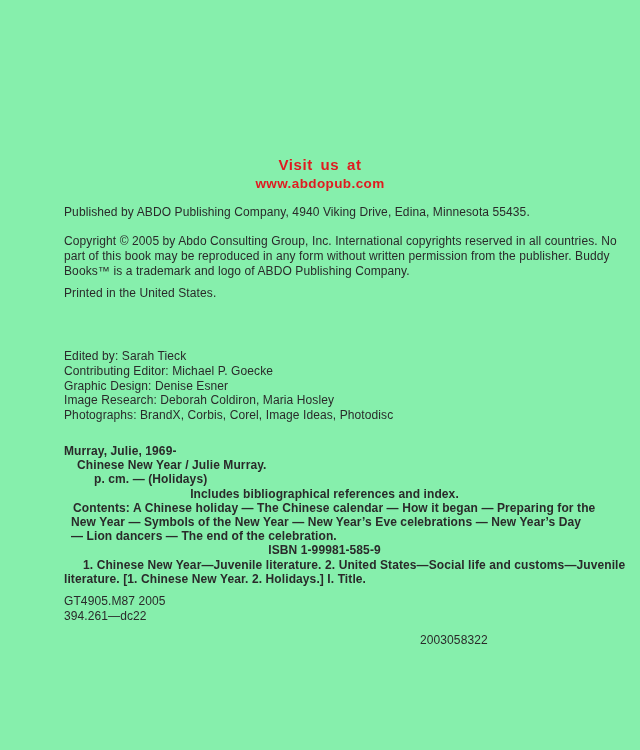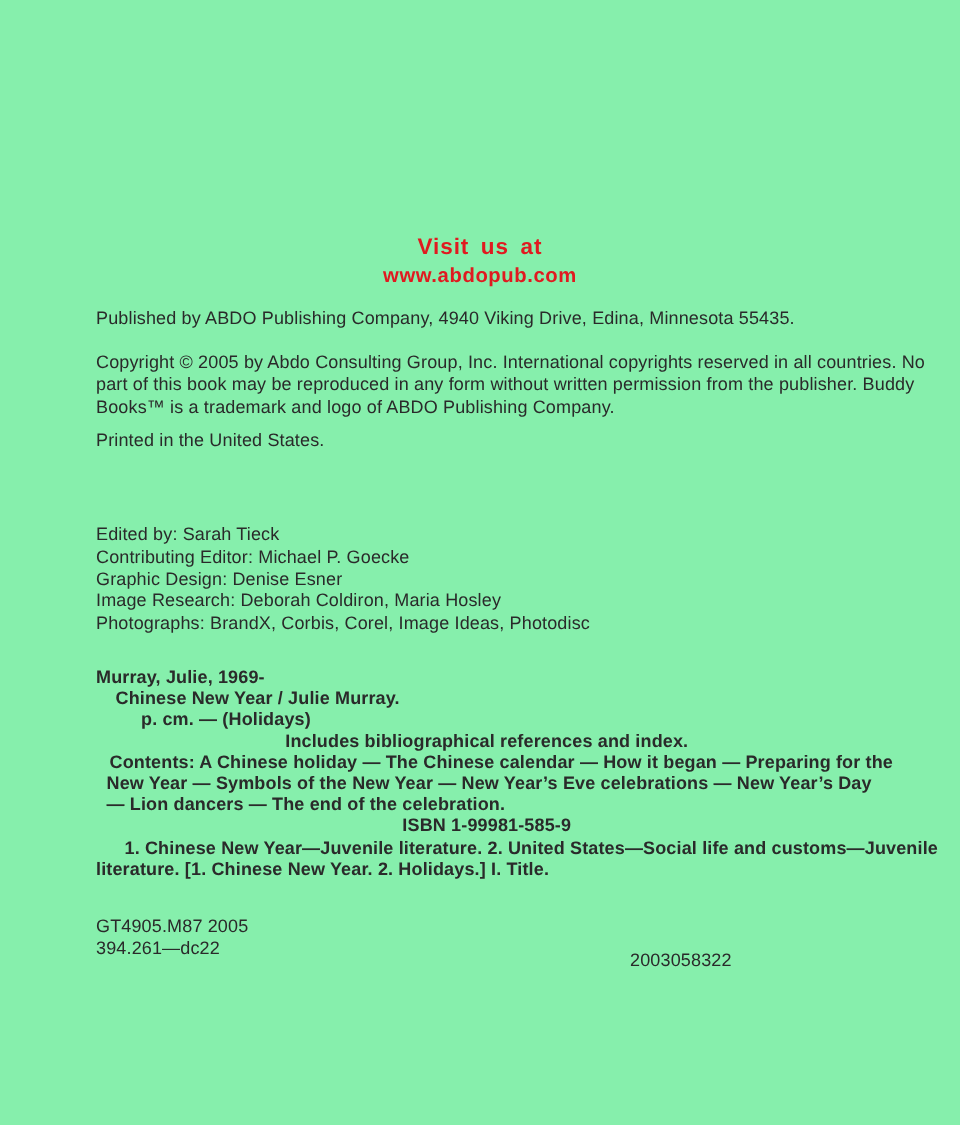--- a/index.html
+++ b/index.html
@@ -64,21 +64,21 @@
 
   .catalog-block { top: 444px; font-weight: bold; }
   .catalog-block .line { line-height: 14.2px; }
   .ind0 { padding-left: 0; }
   .ind1 { padding-left: 13px; }
   .ind2 { padding-left: 30px; }
   .ind3 { padding-left: 9px; text-align: center; }
   .ind4 { padding-left: 7px; }
   .ind5 { padding-left: 19px; }
 
-  .callnum-block { top: 594px; margin-top: 16px; }
+  .callnum-block { top: 594px; }
 
   .lccn-block {
     top: 633px;
     left: 420px;
     right: auto;
   }
 </style>
 </head>
 <body>
 

